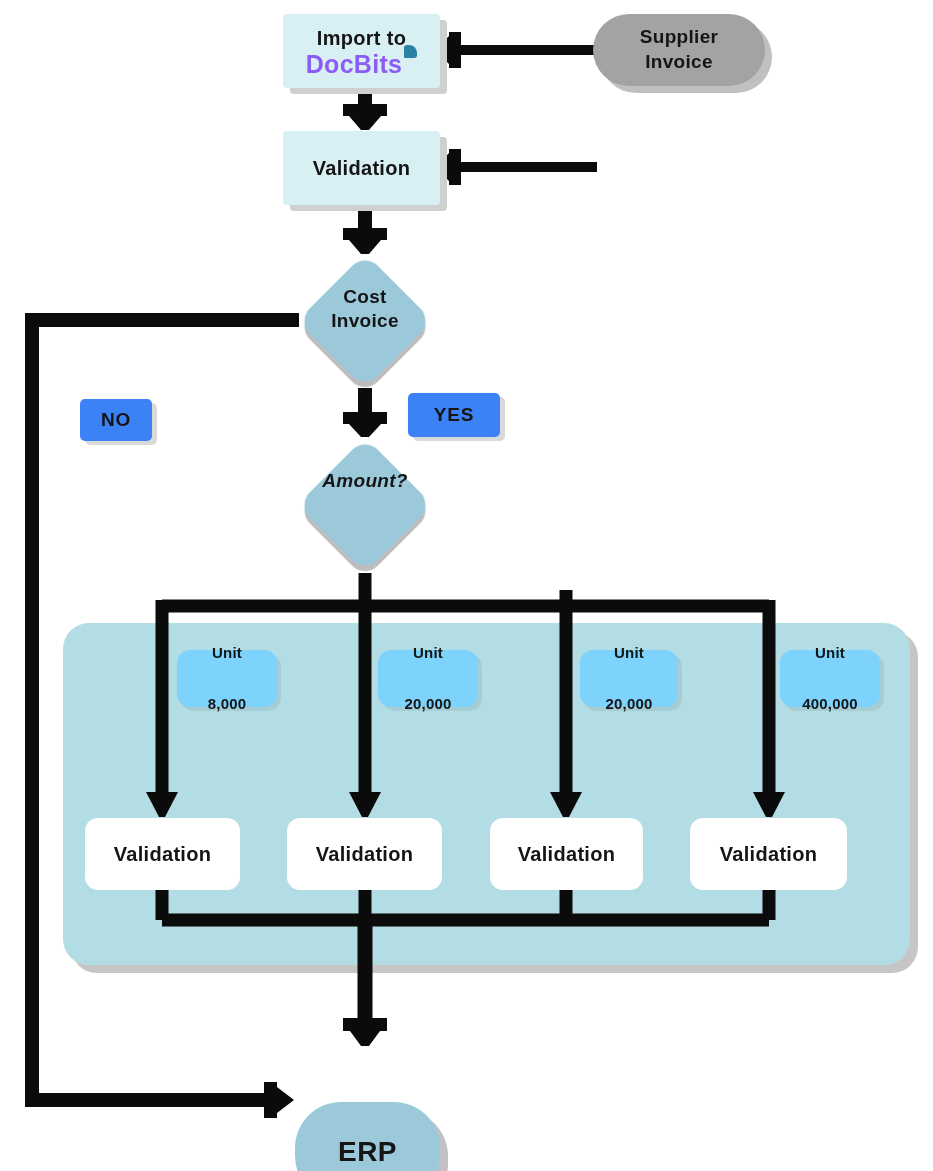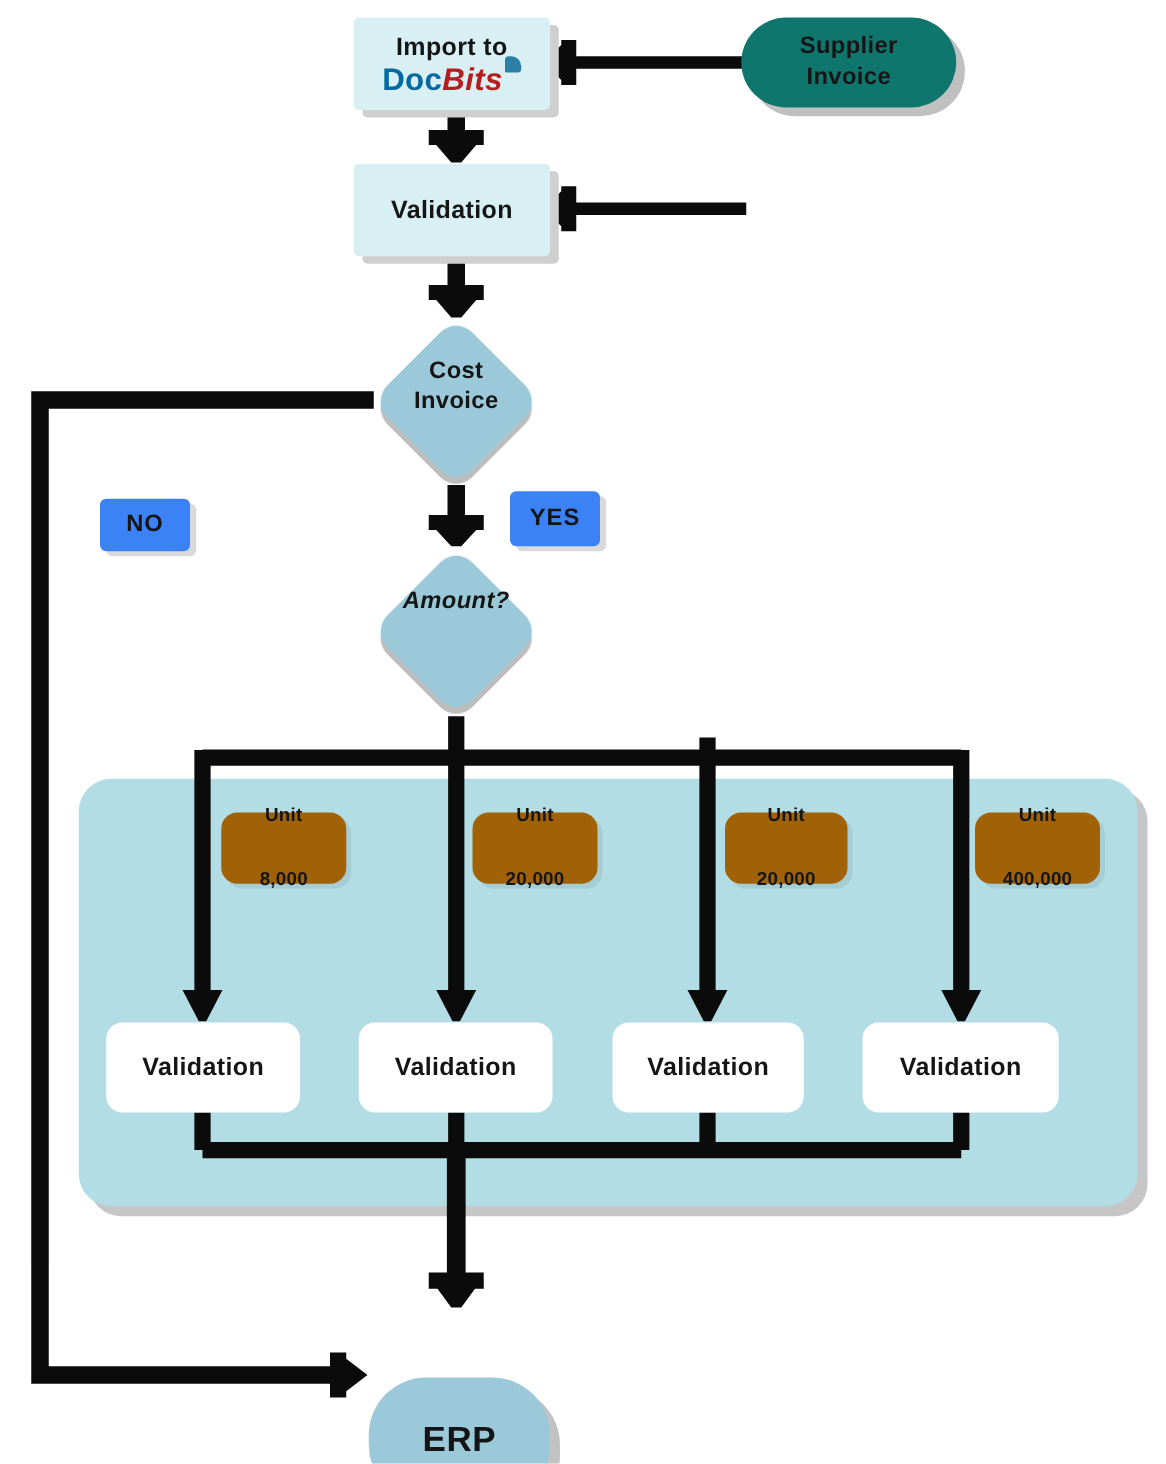--- a/index.html
+++ b/index.html
@@ -11,21 +11,21 @@
     color:#151515;
     overflow:hidden;
   }
   .node{position:absolute;display:flex;flex-direction:column;align-items:center;justify-content:center;text-align:center;z-index:3;}
   .cyan-box{
     background:#d8eff4;border-radius:4px;
     box-shadow:7px 6px 0 #cfcfcf;
     font-size:20px;font-weight:700;letter-spacing:.3px;line-height:1.3;
   }
   .pill{
-    background:#0f766e;border-radius:36px;
+    background:#a3a3a3;border-radius:36px;
     box-shadow:7px 7px 0 #c0c0c0;
     font-size:19px;font-weight:700;letter-spacing:.3px;line-height:1.3;
   }
   .diamond{
     position:absolute;width:96px;height:96px;background:#9bc9d9;border-radius:18px;
     transform:rotate(45deg);z-index:2;
     filter:drop-shadow(4px 4px 0 #bdbdbd);
   }
   .diamond-label{
     position:absolute;z-index:3;display:flex;flex-direction:column;align-items:center;justify-content:flex-start;
@@ -35,36 +35,36 @@
     background:#3b82f6;border-radius:5px;
     box-shadow:5px 4px 0 #d9d9d9;
     font-size:19px;font-weight:700;letter-spacing:.8px;
   }
   .panel{
     position:absolute;left:63px;top:623px;width:847px;height:342px;
     background:#b3dde5;border-radius:26px;
     box-shadow:8px 8px 0 #c6c6c6;z-index:0;
   }
   .unit{
-    background:#a16207;border-radius:13px;
+    background:#7dd3fc;border-radius:13px;
     box-shadow:4px 4px 0 rgba(0,0,0,0.07);
     font-size:15px;font-weight:600;line-height:1.35;letter-spacing:.2px;gap:30px;
   }
   .white-box{
     background:#ffffff;border-radius:13px;
     font-size:20px;font-weight:700;letter-spacing:.3px;
   }
   .erp{
     background:#9bc9d9;border-radius:46px;
     box-shadow:8px 8px 0 #c2c2c2;
     font-size:28px;font-weight:800;letter-spacing:.5px;
   }
   .brand-line{font-size:25px;font-weight:800;line-height:1.05;display:flex;align-items:flex-start;}
-  .brand-doc{color:#0369a1;}
-  .brand-bits{color:#b91c1c;font-style:italic;}
+  .brand-doc{color:#8b5cf6;}
+  .brand-bits{color:#8b5cf6;}
   .brand-mark{
     display:inline-block;width:13px;height:13px;background:#2b80a6;
     border-radius:3px 8px 3px 1px;margin-left:2px;transform:translateY(-6px);
   }
   svg.edges{position:absolute;left:0;top:0;z-index:1;}
 </style>
 </head>
 <body>
 
 <div class="canvas">
@@ -135,21 +135,21 @@
 
   <div class="diamond" style="left:317px;top:273px;"></div>
   <div class="diamond-label" style="left:297px;top:285px;width:136px;height:72px;">
     <span>Cost</span>
     <span>Invoice</span>
   </div>
 
   <div class="node tag" style="left:80px;top:399px;width:72px;height:42px;">
     <span>NO</span>
   </div>
-  <div class="node tag" style="left:408px;top:393px;width:72px;height:44px;">
+  <div class="node tag" style="left:408px;top:393px;width:92px;height:44px;">
     <span>YES</span>
   </div>
 
   <div class="diamond" style="left:317px;top:457px;"></div>
   <div class="diamond-label" style="left:297px;top:469px;width:136px;height:72px;font-style:italic;">
     <span>Amount?</span>
   </div>
 
   <div class="node unit" style="left:177px;top:650px;width:100px;height:57px;">
     <span>Unit</span>

